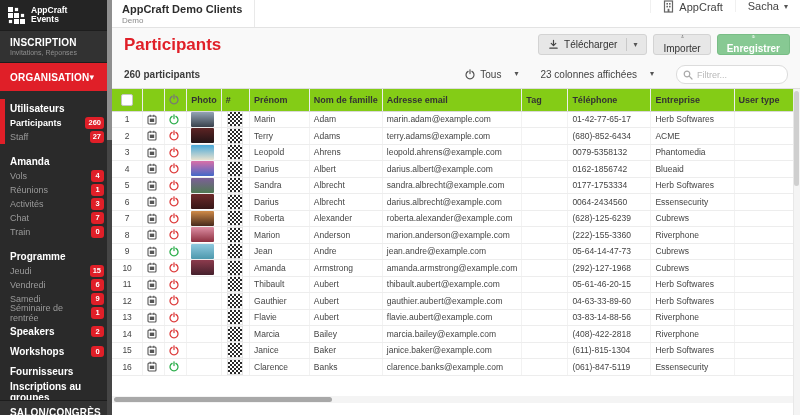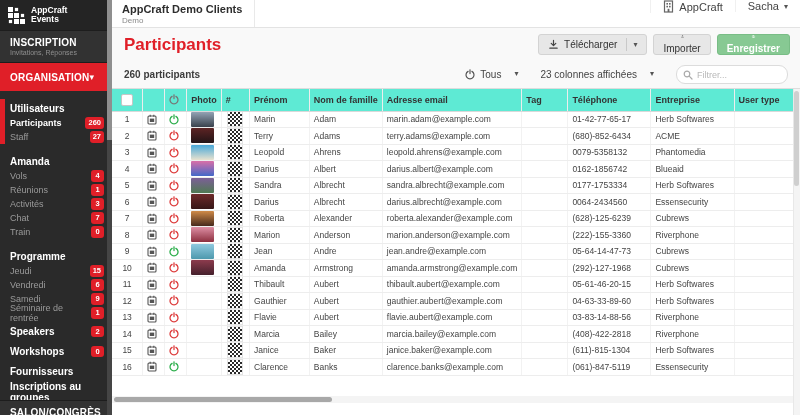--- a/index.html
+++ b/index.html
@@ -54,21 +54,21 @@
   #toolbar .spacer { flex:1; }
   .tb-select { display:flex; gap:5px; font-size:10px; color:#444; margin-right:22px; }
   .tb-select .caret { font-size:8px; color:#555; margin-left:8px; }
   #filter-box { display:flex; align-items:center; gap:4px; width:112px; height:19px; background:#fff; border:1px solid #dcdcdc; border-radius:9px; padding:0 6px; }
   #filter-input { border:none; outline:none; width:80px; font-size:9px; color:#444; background:transparent; font-family:inherit; }
   #filter-input::placeholder { color:#b8b8b8; }
 
   
   #table-wrap { position:relative; flex:1; background:#fff; overflow:hidden; }
   #grid { border-collapse:collapse; table-layout:fixed; min-width:690px; background:#fff; }
-  #grid th { font-size:9px; font-weight:bold; color:#333; text-align:left; padding:0 4px; height:22px; border-bottom:1px solid #d9d9d9; border-right:1px solid #ededed; background:#5eead4; white-space:nowrap; overflow:hidden; }
+  #grid th { font-size:9px; font-weight:bold; color:#333; text-align:left; padding:0 4px; height:22px; border-bottom:1px solid #d9d9d9; border-right:1px solid #ededed; background:#84cc16; white-space:nowrap; overflow:hidden; }
   #grid td { font-size:8.5px; color:#444; padding:0 4px; height:16.5px; border-bottom:1px solid #ededed; border-right:1px solid #f2f2f2; white-space:nowrap; overflow:hidden; }
   td.c, th.c { text-align:center; }
   td.num { color:#555; text-align:center; }
   .checkbox { width:12px; height:12px; border:1.5px solid #c6c6c6; border-radius:2px; background:#fff; margin:0 auto; }
   .photo { width:23px; height:15px; border-radius:1px; }
   .qr { width:14px; height:14px; margin:0 auto; background-color:#fff; background-image:repeating-conic-gradient(#2b2b2b 0% 25%, #fff 0% 50%); background-size:4px 4px; outline:1px solid #e2e2e2; }
   #v-scrollbar { position:absolute; top:0; right:0; width:7px; height:100%; background:#f4f4f4; border-left:1px solid #e8e8e8; }
   #v-scroll-thumb { position:absolute; top:2px; right:1px; width:5px; height:95px; background:#cfcfcf; border-radius:3px; }
   #h-scrollbar { position:absolute; left:0; bottom:12px; width:681px; height:7px; background:#f4f4f4; }
   #h-scroll-thumb { position:absolute; left:2px; top:1px; width:218px; height:5px; background:#a8a8a8; border-radius:3px; }

